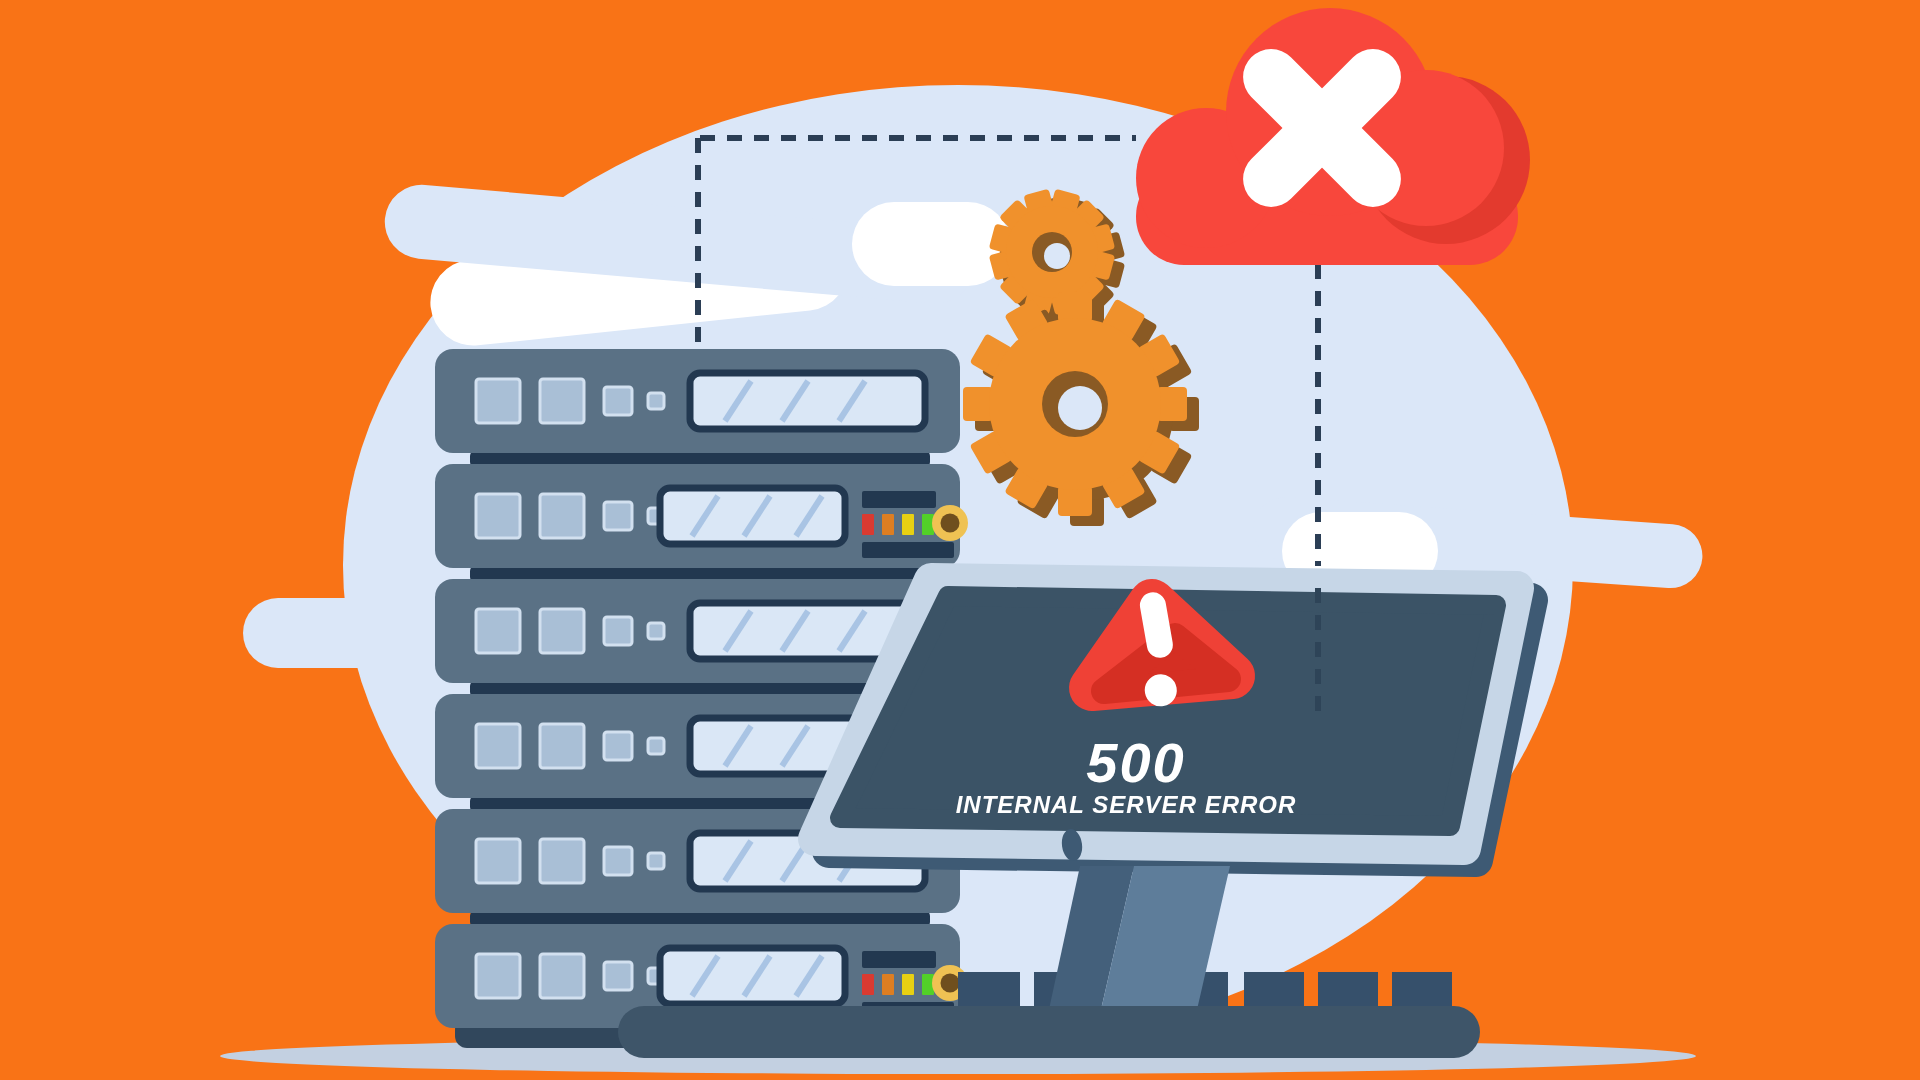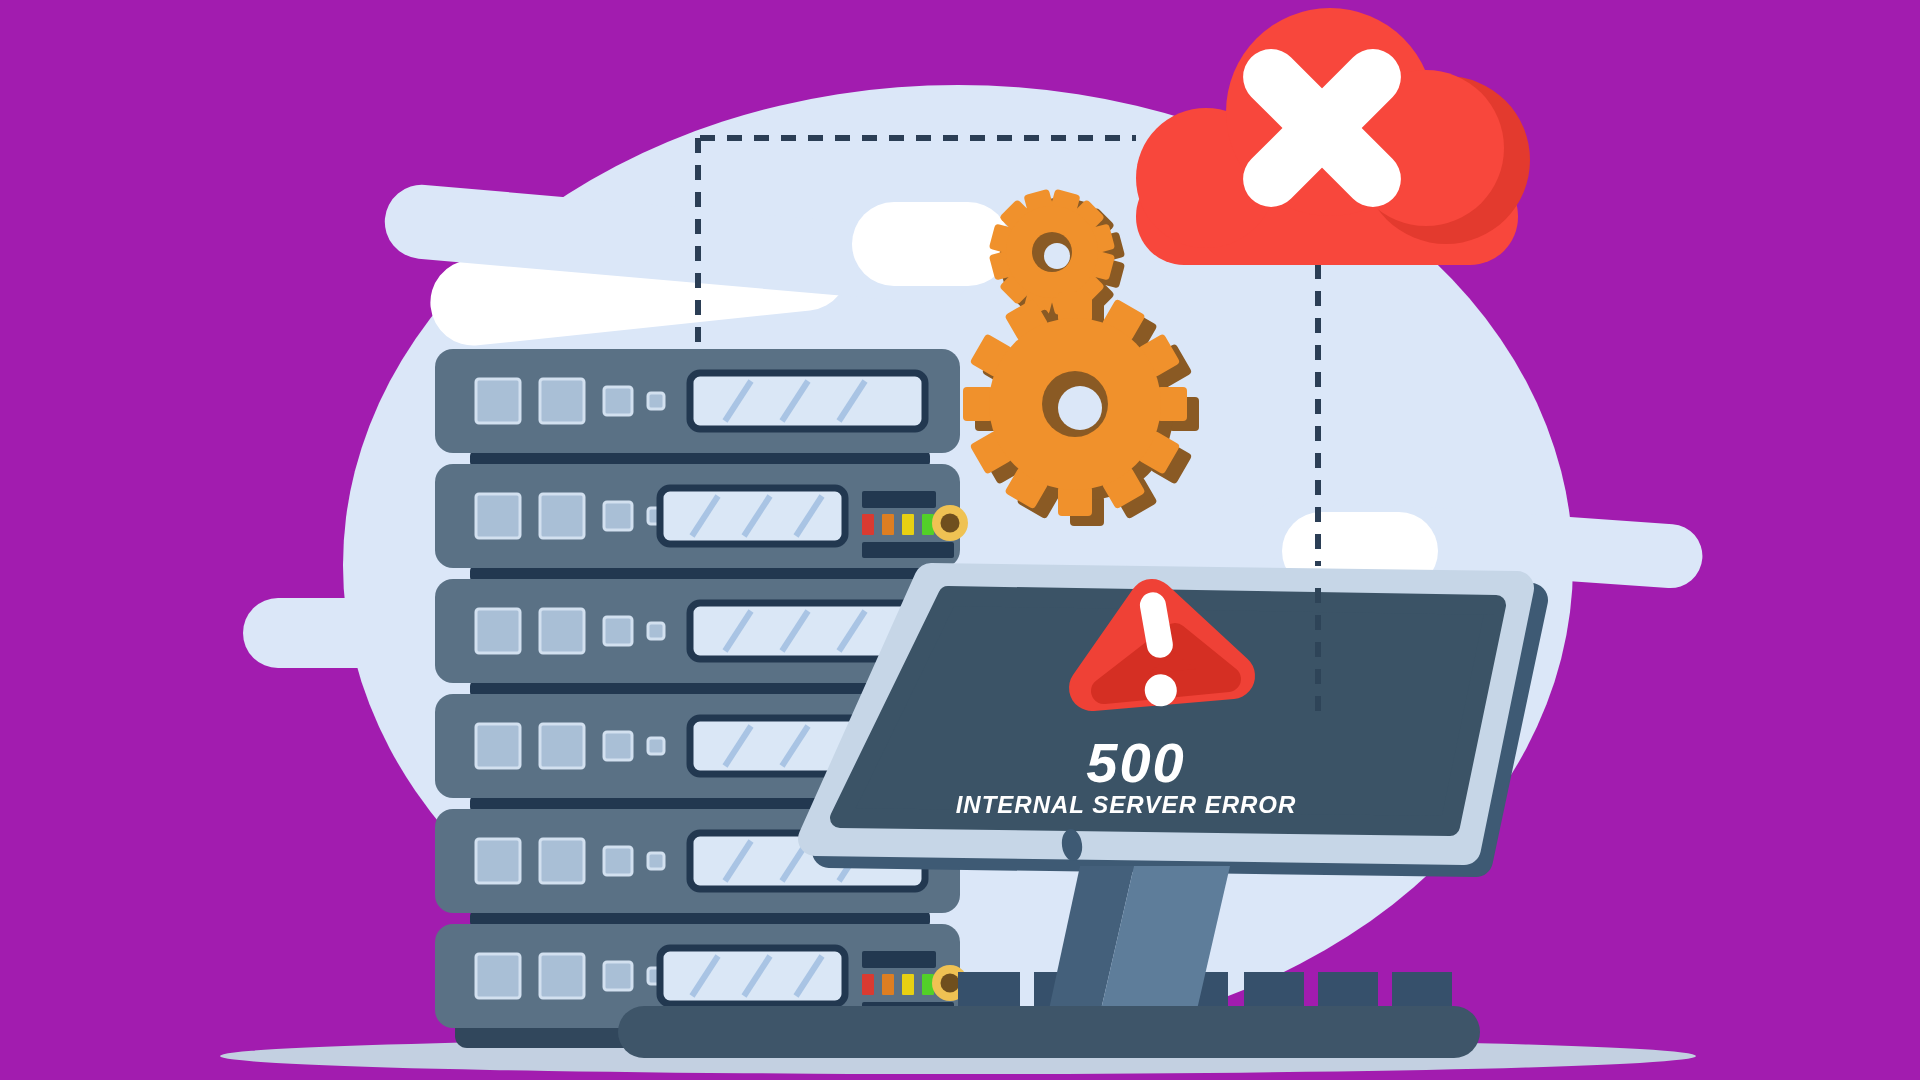--- a/index.html
+++ b/index.html
@@ -1,17 +1,17 @@
 <!DOCTYPE html>
 <html style="--bg_blob: #DBE7F8; --ground: #C3D0E1; --dash_navy: #2B3E55; --dash_screen: #2E4458; --server_body: #5A7185; --server_dark: #223850; --server_base: #31475C; --square_fill: #A9BFD6; --square_edge: #D2E0EF; --vent_fill: #DAE7F6; --vent_stripe: #A9C4E4; --led_red: #D93A31; --led_orange: #DD7E22; --led_yellow: #E8D012; --led_green: #52D028; --knob_gold: #EFC253; --knob_dark: #6F4F1E; --gear_orange: #F0912C; --gear_brown: #8A5A24; --cloud_red: #F8473C; --cloud_shade: #E33A2E; --monitor_bezel: #C6D6E7; --monitor_side: #3E5A74; --screen_navy: #3B5366; --stand: #5E7D9A; --stand_dark: #44607B; --keyboard: #3E5569; --keys: #36506B; --tri_red: #EF4136; --tri_dark: #D52F23;"><head>
 <meta charset="utf-8">
 <title>500 Internal Server Error</title>
 <style>
   html,body{margin:0;padding:0;background:#ffffff;}
-  .stage{position:relative;width:1920px;height:1080px;overflow:hidden;background:#a21caf;
+  .stage{position:relative;width:1920px;height:1080px;overflow:hidden;background:#f97316;
          font-family:"Liberation Sans", sans-serif;}
   svg{display:block;width:1920px;height:1080px;}
 
   
   .bg-blob{fill:var(--bg_blob);}
   .bg-white{fill:#ffffff;}
   .ground{fill:var(--ground);}
   .dash{stroke:var(--dash_navy);stroke-width:6;fill:none;stroke-dasharray:15 12;}
   .dash-on-screen{stroke:var(--dash_screen);stroke-width:6;fill:none;stroke-dasharray:15 12;}
 

